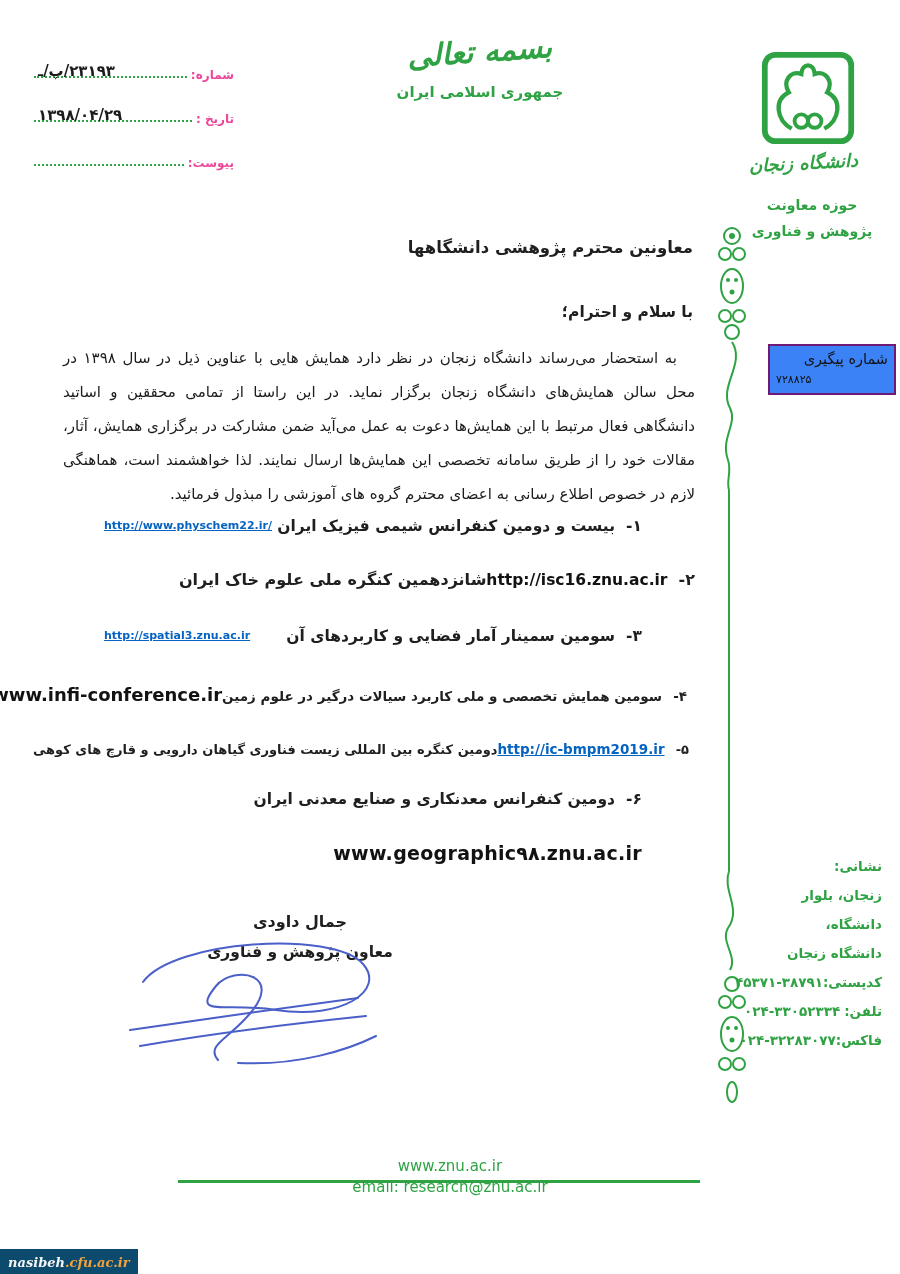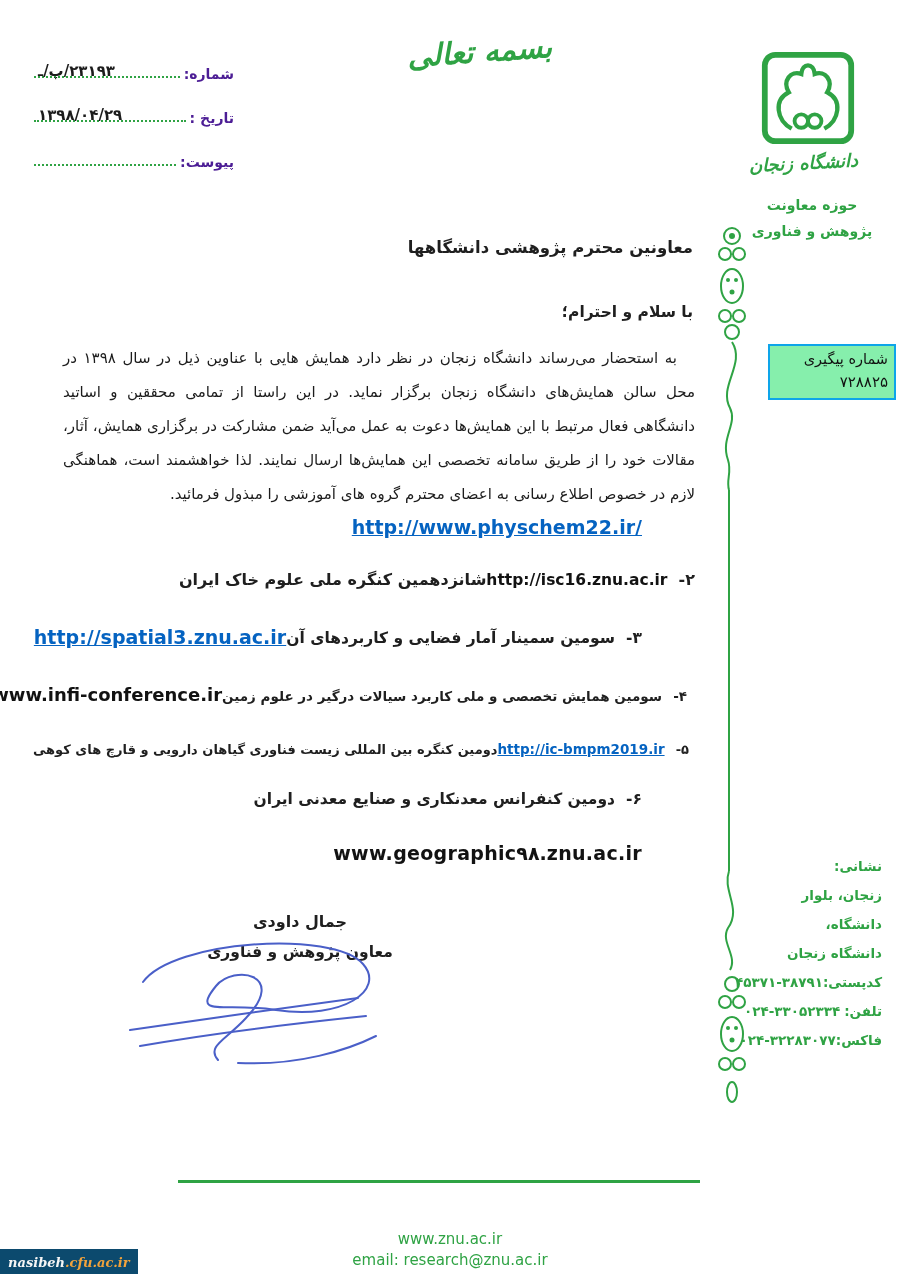--- a/index.html
+++ b/index.html
@@ -4,48 +4,48 @@
 <style>
   html,body{margin:0;padding:0;background:#e8e8e8;}
   .page{
     position:relative;width:900px;height:1274px;background:#ffffff;
     font-family:"DejaVu Sans", sans-serif;overflow:hidden;margin:0 auto;
     color:#1f1f1f;
   }
   
   .meta{position:absolute;top:52px;left:34px;width:200px;direction:rtl;}
   .meta-row{position:relative;display:flex;align-items:flex-end;height:30px;margin-bottom:14px;}
-  .meta-label{color:#4c1d95;font-weight:bold;font-size:14px;white-space:nowrap;margin-left:4px;}
+  .meta-label{color:#ec4899;font-weight:bold;font-size:12px;white-space:nowrap;margin-left:4px;}
   .meta-dots{flex:1;border-bottom:2px dotted #2fa344;margin-bottom:4px;}
   .meta-value{position:absolute;left:4px;bottom:2px;color:#1c1c1c;font-size:15px;font-weight:600;direction:rtl;white-space:nowrap;}
   
   .besmele-wrap{position:absolute;top:34px;left:320px;width:320px;text-align:center;}
   .besmele{color:#2fa344;font-size:30px;font-weight:bold;font-style:italic;transform:rotate(-4deg);display:inline-block;}
   .republic{color:#2fa344;font-size:15px;font-weight:bold;margin-top:14px;direction:rtl;}
   
   .logo-block{position:absolute;top:50px;left:758px;width:100px;text-align:center;}
   .logo-caption{color:#2fa344;font-size:18px;font-weight:bold;font-style:italic;transform:rotate(-3deg);margin-top:2px;direction:rtl;white-space:nowrap;}
   .dept{position:absolute;top:192px;left:748px;width:128px;text-align:center;color:#2fa344;font-size:14px;font-weight:bold;direction:rtl;line-height:26px;}
   
-  .tracking{position:absolute;top:344px;left:768px;width:112px;border:2px solid #0ea5e9;padding:5px 6px 7px 6px;direction:rtl;background:#86efac;}
+  .tracking{position:absolute;top:344px;left:768px;width:112px;border:2px solid #701a75;padding:5px 6px 7px 6px;direction:rtl;background:#3b82f6;}
   .tracking-label{font-size:14.5px;color:#111;text-align:right;white-space:nowrap;}
-  .tracking-value{font-size:15px;color:#111;text-align:right;margin-top:6px;letter-spacing:1px;}
+  .tracking-value{font-size:11px;color:#111;text-align:left;margin-top:6px;letter-spacing:1px;}
   
   .ornament{position:absolute;top:226px;left:712px;}
   
   .recipient{position:absolute;top:238px;right:207px;direction:rtl;font-size:16.5px;font-weight:bold;}
   .salutation{position:absolute;top:303px;right:207px;direction:rtl;font-size:15.5px;font-weight:bold;}
   .body-par{position:absolute;top:341px;right:205px;width:632px;direction:rtl;text-align:justify;
     font-size:15px;line-height:34px;text-indent:18px;color:#1c1c1c;}
   
   .row{position:absolute;direction:rtl;white-space:nowrap;}
   .row-split{display:flex;justify-content:space-between;align-items:center;}
   .num{font-weight:bold;font-size:15.5px;margin-left:6px;}
   .title{font-weight:bold;font-size:15.5px;}
-  .url-link{color:#0563c1;font-weight:bold;text-decoration:underline;font-size:19px;direction:ltr;unicode-bidi:embed;}
+  .url-link{color:#0563c1;font-weight:bold;text-decoration:underline;font-size:11px;direction:ltr;unicode-bidi:embed;}
   .url-plain{color:#121212;font-weight:bold;font-size:15.5px;direction:ltr;unicode-bidi:embed;}
   #row1{top:516px;left:104px;right:258px;}
   #row2{top:570px;right:205px;font-size:16px;}
   #row2 .num,#row2 .title{font-size:16px;}
   #row3{top:626px;left:104px;right:258px;}
   #row4{top:684px;right:213px;}
   #row4 .num,#row4 .title{font-size:13.5px;}
   #row4 .url-plain{font-size:18px;}
   #row5{top:739px;right:211px;}
   #row5 .num,#row5 .title{font-size:13px;}
@@ -59,21 +59,21 @@
   .sig-name{font-size:16px;font-weight:bold;}
   .sig-role{font-size:15.5px;font-weight:bold;margin-top:12px;}
   .sig-scrawl{position:absolute;top:922px;left:118px;}
   
   .contact{position:absolute;top:852px;left:744px;width:138px;direction:rtl;color:#2fa344;
     font-size:13.5px;font-weight:bold;line-height:29px;text-align:right;}
   .contact-kv{display:flex;justify-content:space-between;}
   .kv-val{direction:ltr;unicode-bidi:embed;}
   
   .footer-rule{position:absolute;top:1180px;left:178px;width:522px;height:3px;background:#2fa344;}
-  .footer-text{position:absolute;top:1229px;left:250px;width:400px;text-align:center;color:#2fa344;font-size:15px;line-height:21px;}
+  .footer-text{position:absolute;top:1156px;left:250px;width:400px;text-align:center;color:#2fa344;font-size:15px;line-height:21px;}
   
   .watermark{position:absolute;top:1249px;left:0;height:27px;padding:0 8px;background:#0c4a6e;
     display:flex;align-items:center;font-family:"DejaVu Serif", serif;font-style:italic;font-weight:bold;font-size:13px;}
   .wm-1{color:#f5f5f5;}
   .wm-2{color:#f2a33c;}
 </style>
 </head>
 <body>
 
 <div class="page">
@@ -90,20 +90,21 @@
       <span class="meta-value">۱۳۹۸/۰۴/۲۹</span>
     </div>
     <div class="meta-row">
       <span class="meta-label">پیوست:</span>
       <span class="meta-dots"></span>
     </div>
   </div>
 
   <div class="besmele-wrap">
     <div class="besmele">بسمه تعالی</div>
+    <div class="republic">جمهوری اسلامی ایران</div>
   </div>
 
   <div class="logo-block">
     <svg width="96" height="96" viewBox="0 0 100 100">
       <g stroke="#2fa344" fill="none">
         <rect x="5" y="5" width="90" height="90" rx="11" stroke-width="6"></rect>
         <path stroke-width="4.5" d="M33,82 C17,73 14,52 30,44 C23,32 32,21 43,25 C44,13 56,13 57,25 C68,21 77,32 70,44 C86,52 83,73 67,82"></path>
         <circle cx="43" cy="74" r="7" stroke-width="4"></circle>
         <circle cx="57" cy="74" r="7" stroke-width="4"></circle>
       </g>
@@ -147,20 +148,24 @@
   <div class="tracking">
     <div class="tracking-label">شماره پیگیری</div>
     <div class="tracking-value">۷۲۸۸۲۵</div>
   </div>
 
   <div class="recipient">معاونین محترم پژوهشی دانشگاهها</div>
   <div class="salutation">با سلام و احترام؛</div>
   <div class="body-par">به استحضار می‌رساند دانشگاه زنجان در نظر دارد همایش هایی با عناوین ذیل در سال ۱۳۹۸ در محل سالن همایش‌های دانشگاه زنجان برگزار نماید. در این راستا از تمامی محققین و اساتید دانشگاهی فعال مرتبط با این همایش‌ها دعوت به عمل می‌آید ضمن مشارکت در برگزاری همایش، آثار، مقالات خود را از طریق سامانه تخصصی این همایش‌ها ارسال نمایند. لذا خواهشمند است، هماهنگی لازم در خصوص اطلاع رسانی به اعضای محترم گروه های آموزشی را مبذول فرمائید.</div>
 
   <div class="row row-split" id="row1">
+    <span>
+      <span class="num">۱-</span>
+      <span class="title">بیست و دومین کنفرانس شیمی فیزیک ایران</span>
+    </span>
     <a class="url-link">http://www.physchem22.ir/</a>
   </div>
 
   <div class="row" id="row2">
     <span class="num">۲-</span>
     <span class="url-plain">http://isc16.znu.ac.ir</span><span class="title">شانزدهمین کنگره ملی علوم خاک ایران</span>
   </div>
 
   <div class="row row-split" id="row3">
     <span>

